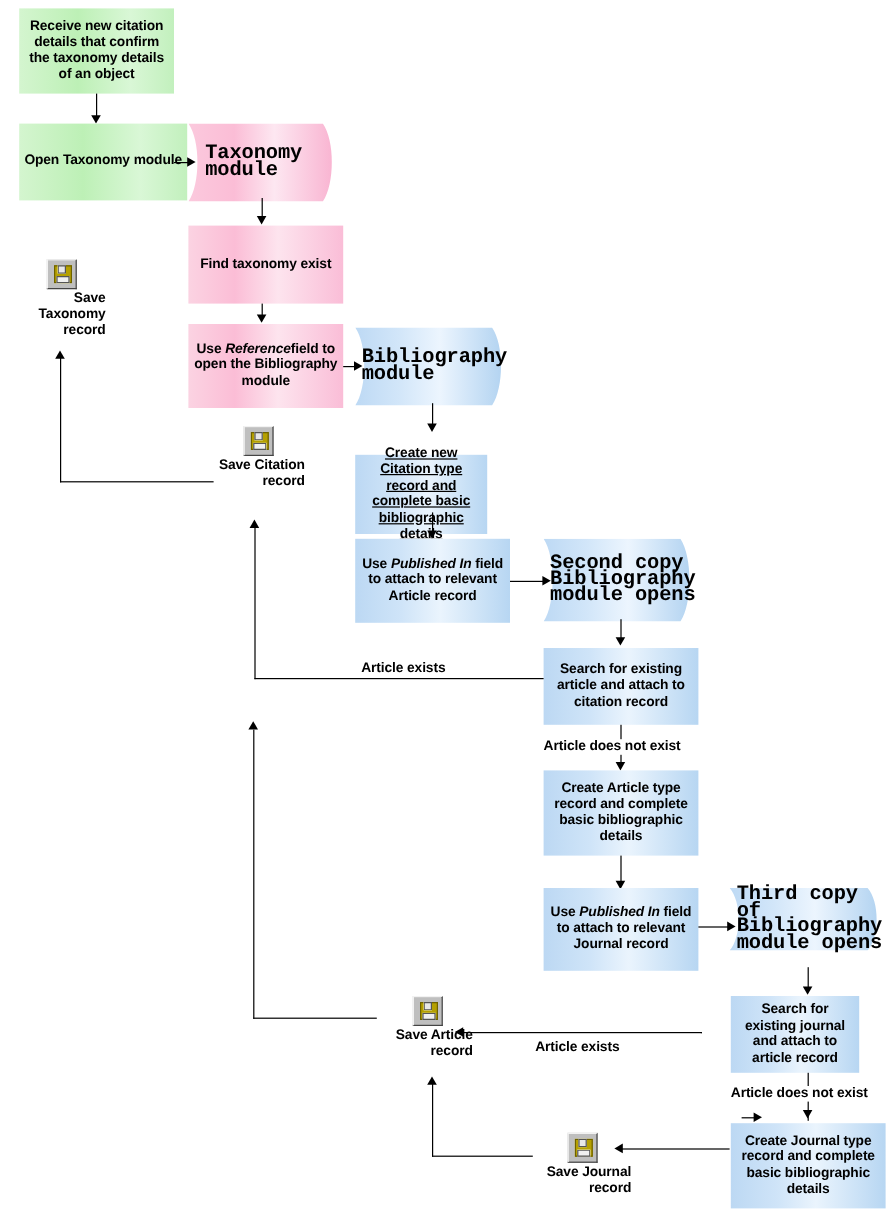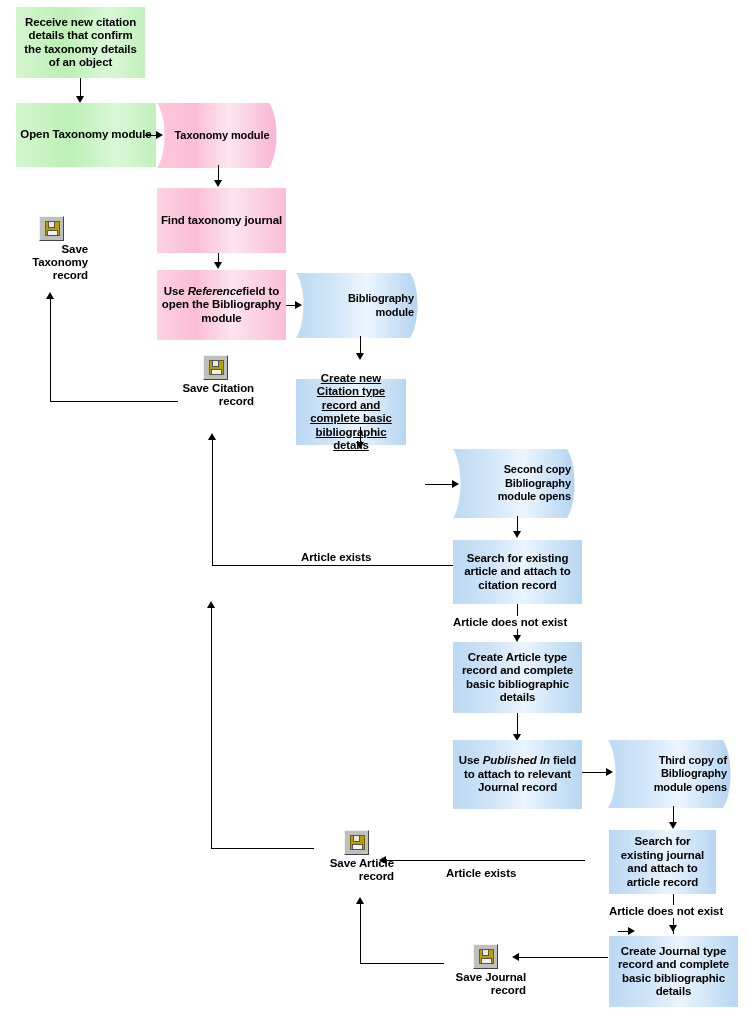--- a/index.html
+++ b/index.html
@@ -50,27 +50,28 @@
     position:absolute;
     box-sizing:border-box;
   }
   .flag svg{position:absolute;left:0;top:0;width:100%;height:100%;display:block;}
   .flag .label{
     position:absolute;
     left:0;right:0;top:0;bottom:0;
     display:flex;
     align-items:center;
     justify-content:center;
-    text-align:right;
+    text-align:left;
     font-weight:bold;
-    font-size:11px;
+    font-size:17px;
     line-height:13.5px;
     color:#000;
     padding:0 14px 0 14px;
     letter-spacing:-0.1px;
+    font-family:Liberation Mono, monospace;
   }
 
   
   .ln{position:absolute;background:#000;}
   .vln{width:1px;}
   .hln{height:1px;}
 
   
   .arr{position:absolute;width:0;height:0;}
   .arr-d{border-left:4.5px solid transparent;border-right:4.5px solid transparent;border-top:7px solid #000;}
@@ -168,21 +169,21 @@
       </defs>
       <path d="M0,0 C10,14 10,50 0,65 L112,65 C122,50 122,14 112,0 Z" fill="url(#gpink)"></path>
     </svg>
     <span class="label">Taxonomy module</span>
   </div>
 
   <div class="ln vln" style="left:218px;top:165px;height:16px;"></div>
   <div class="arr arr-d" style="left:214px;top:180px;"></div>
 
   <div class="node pink" style="left:157px;top:188px;width:129px;height:65px;">
-    <span class="txt">Find taxonomy journal</span>
+    <span class="txt">Find taxonomy exist</span>
   </div>
 
   <div class="ln vln" style="left:218px;top:253px;height:10px;"></div>
   <div class="arr arr-d" style="left:214px;top:262px;"></div>
 
   <div class="node pink" style="left:157px;top:270px;width:129px;height:70px;">
     <span class="txt"><span>Use </span><i class="em">Reference</i><span>field to open the Bibliography module</span></span>
   </div>
 
   <div class="ln hln" style="left:286px;top:305px;width:10px;"></div>
@@ -206,20 +207,23 @@
   <div class="ln vln" style="left:360px;top:336px;height:18px;"></div>
   <div class="arr arr-d" style="left:356px;top:353px;"></div>
 
   <div class="node blue" style="left:296px;top:379px;width:110px;height:66px;text-decoration:underline;">
     <span class="txt">Create new Citation type record and complete basic bibliographic details</span>
   </div>
 
   <div class="ln vln" style="left:360px;top:427px;height:16px;"></div>
   <div class="arr arr-d" style="left:356px;top:442px;"></div>
 
+  <div class="node blue" style="left:296px;top:449px;width:129px;height:70px;">
+    <span class="txt"><span>Use </span><i class="em">Published In</i><span> field to attach to relevant Article record</span></span>
+  </div>
 
   <div class="ln hln" style="left:425px;top:484px;width:28px;"></div>
   <div class="arr arr-r" style="left:452px;top:480px;"></div>
 
   <div class="flag" style="left:453px;top:449px;width:132px;height:69px;">
     <svg viewBox="0 0 132 69" preserveAspectRatio="none">
       <defs>
         <linearGradient id="gblue2" x1="0" y1="0" x2="1" y2="0">
           <stop offset="0%" stop-color="#bdd9f4"></stop>
           <stop offset="30%" stop-color="#d2e6f9"></stop>
@@ -250,21 +254,21 @@
   <div class="ln vln" style="left:517px;top:713px;height:22px;"></div>
   <div class="arr arr-d" style="left:513px;top:734px;"></div>
 
   <div class="node blue" style="left:453px;top:740px;width:129px;height:69px;">
     <span class="txt"><span>Use </span><i class="em">Published In</i><span> field to attach to relevant Journal record</span></span>
   </div>
 
   <div class="ln hln" style="left:582px;top:772px;width:26px;"></div>
   <div class="arr arr-r" style="left:606px;top:768px;"></div>
 
-  <div class="flag" style="left:608px;top:740px;width:133px;height:68px;">
+  <div class="flag" style="left:608px;top:740px;width:133px;height:52px;">
     <svg viewBox="0 0 133 68" preserveAspectRatio="none">
       <defs>
         <linearGradient id="gblue3" x1="0" y1="0" x2="1" y2="0">
           <stop offset="0%" stop-color="#bdd9f4"></stop>
           <stop offset="30%" stop-color="#d2e6f9"></stop>
           <stop offset="58%" stop-color="#ecf5fe"></stop>
           <stop offset="100%" stop-color="#b4d4f1"></stop>
         </linearGradient>
       </defs>
       <path d="M0,0 C10,15 10,53 0,68 L115,68 C125,53 125,15 115,0 Z" fill="url(#gblue3)"></path>

